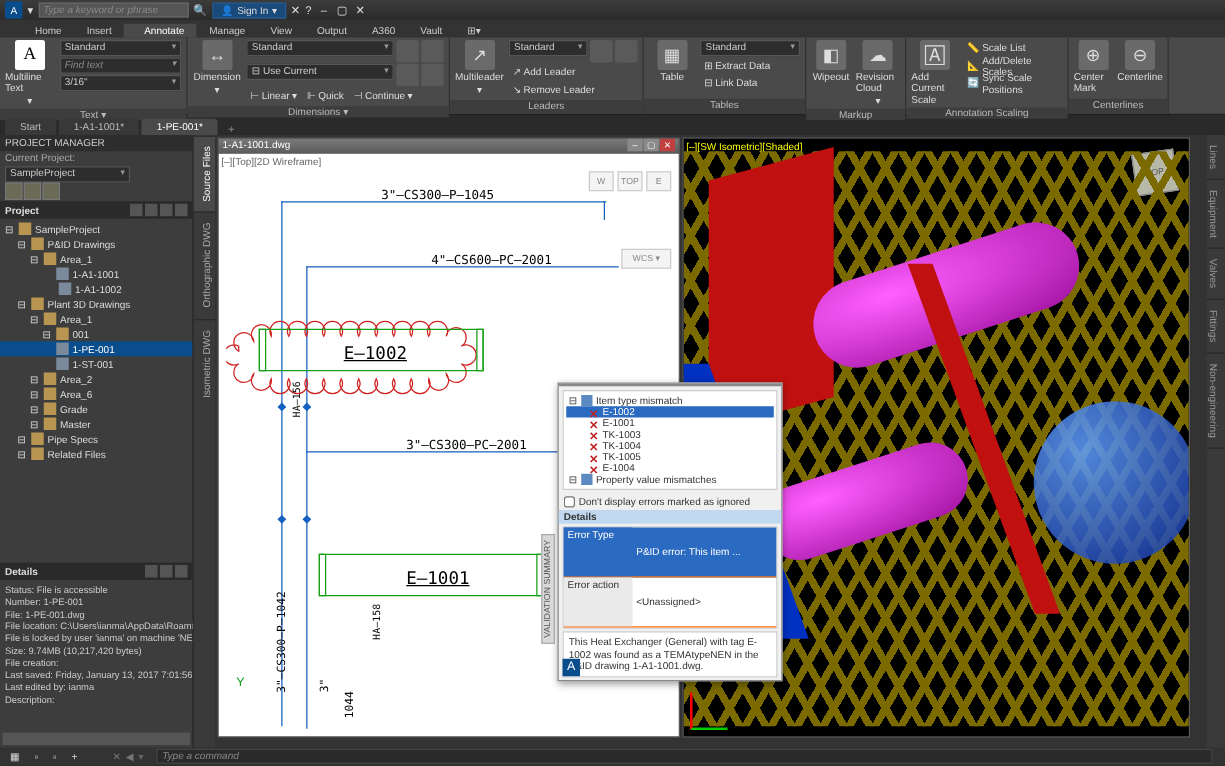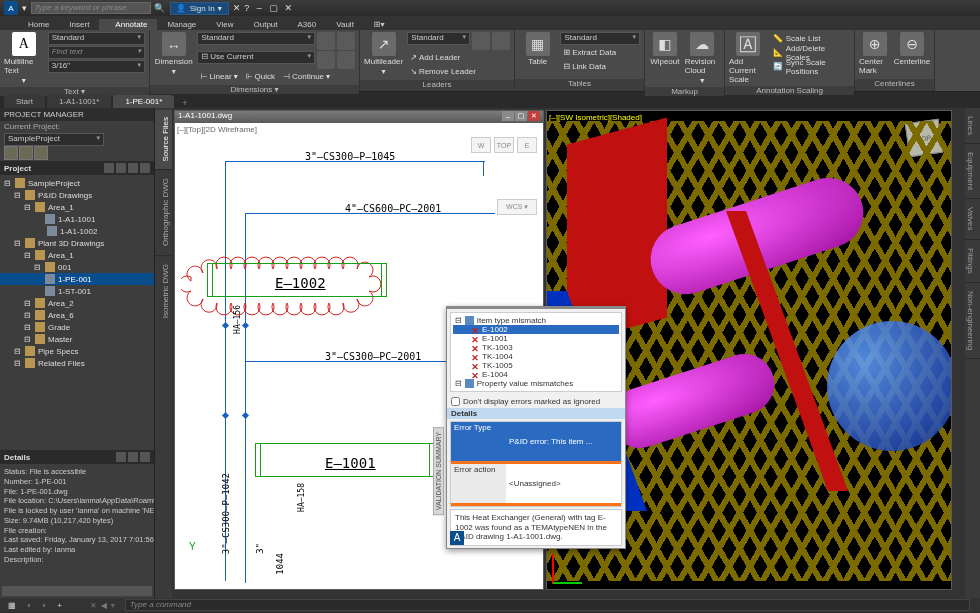--- a/index.html
+++ b/index.html
@@ -96,21 +96,21 @@
 .valpanel .vhead { background: #e0e0e0; padding: 2px 4px; font-size: 8px; display: flex; justify-content: space-between; align-items: center; border-bottom: 1px solid #ccc; }
 .valpanel .vhead .vicons span { width: 11px; height: 11px; background: #d0d0d0; border: 1px solid #aaa; display: inline-block; margin-left: 1px; }
 .valtree { padding: 3px 2px; background: #fff; border: 1px solid #ccc; margin: 3px; font-size: 8px; max-height: 100px; overflow: auto; }
 .valtree .vtn { padding: 0 2px; display: flex; align-items: center; gap: 3px; }
 .valtree .vtn.sel { background: #2a6ac0; color: #fff; }
 .valtree .xicon { width: 8px; height: 8px; display: grid; place-items: center; color: #c02020; font-size: 9px; font-weight: bold; }
 .valtree .bicon { width: 9px; height: 9px; background: #5a8ac0; }
 .valcheck { padding: 2px 4px; font-size: 8px; display: flex; align-items: flex-start; gap: 3px; }
 .valdet-h { background: #c0d8f0; padding: 1px 4px; font-size: 8px; font-weight: bold; }
 .valgrid { font-size: 8px; background: #fff; margin: 2px 3px; border: 1px solid #ccc; }
-.valgrid .row { display: flex; border-bottom: 3px solid #f97316; }
+.valgrid .row { display: flex; border-bottom: 1px solid #f97316; }
 .valgrid .row .k { width: 55px; padding: 1px 3px; background: #eaeaea; }
 .valgrid .row .v { flex: 1; padding: 15px 3px; }
 .valgrid .row.selrow { background: #2a6ac0; color: #fff; }
 .valgrid .row.selrow .k { background: #2a6ac0; }
 .valdesc { padding: 3px 4px; font-size: 8px; background: #fff; border: 1px solid #ccc; margin: 2px 3px; line-height: 1.2; }
 .valside { position: absolute; left: -14px; top: 120px; writing-mode: vertical-lr; transform: rotate(180deg); font-size: 7px; background: #d8d8d8; padding: 4px 1px; border: 1px solid #aaa; color: #555; }
 
 
 .rtabs { width: 15px; background: #3a3a3a; display: flex; flex-direction: column; }
 .rvtab { writing-mode: vertical-lr; font-size: 8px; padding: 8px 1px; color: #999; text-align: center; border-bottom: 1px solid #2a2a2a; }

